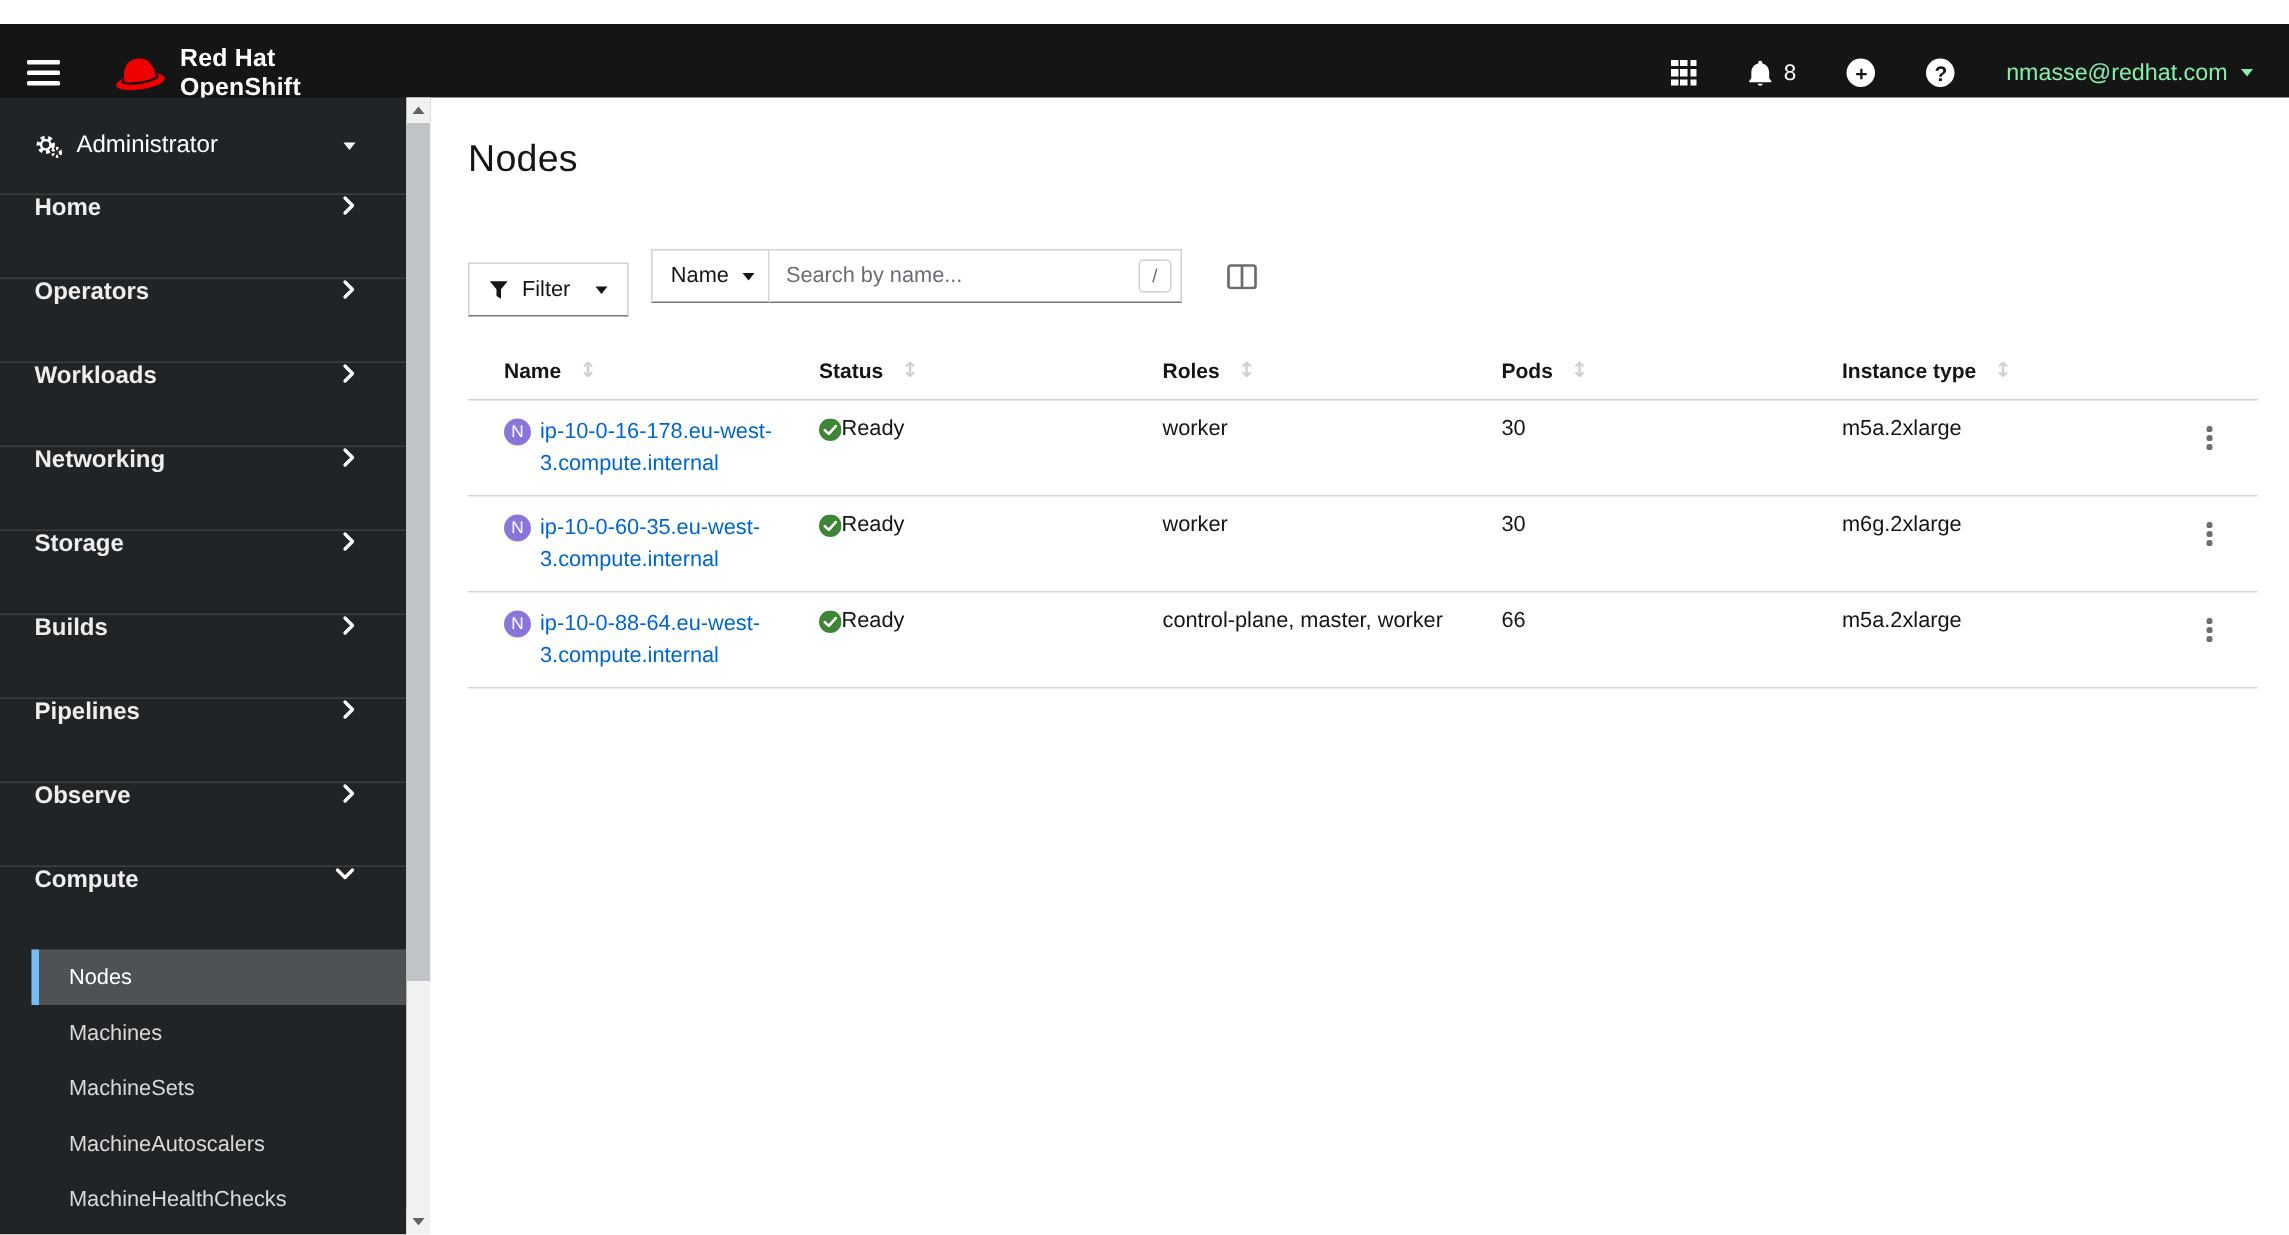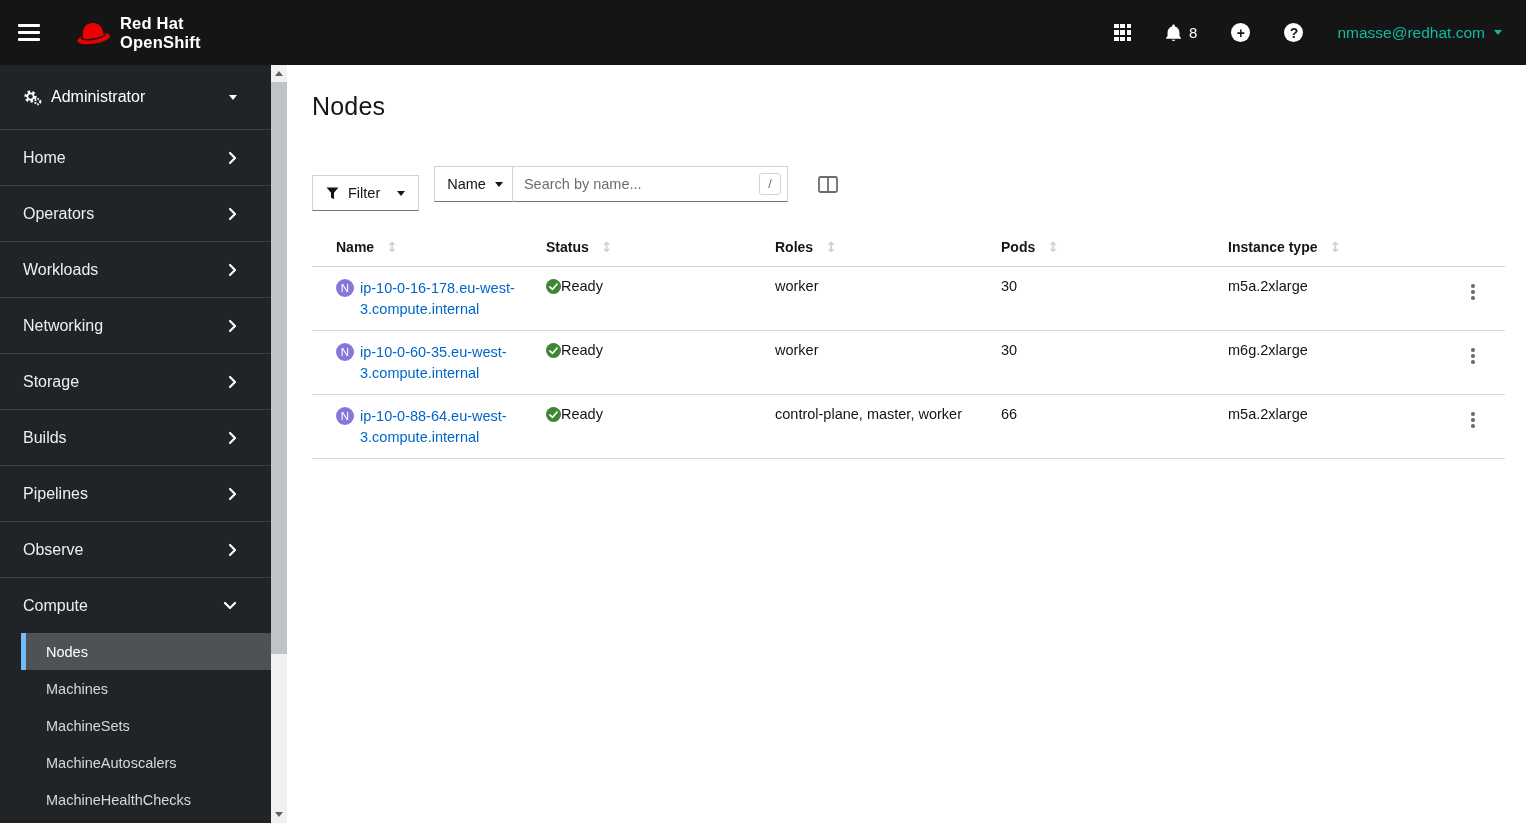--- a/index.html
+++ b/index.html
@@ -6,60 +6,60 @@
   html,body { width:1526px; height:823px; }
   body {
     position:relative; overflow:hidden; background:#ffffff;
     font-family:"Liberation Sans","DejaVu Sans",sans-serif;
     color:#151515;
   }
   button { background:none; border:none; font:inherit; color:inherit; cursor:pointer; }
 
   
   .masthead {
-    position:absolute; top:0; left:0; right:0; height:65px;
+    position:absolute; top:16px; left:0; right:0; height:65px;
     background:#151515; display:flex; align-items:center; justify-content:space-between;
     padding:0 24px 0 18px;
   }
   .mh-left { display:flex; align-items:center; }
   .hamburger { width:30px; height:26px; display:flex; flex-direction:column; justify-content:center; gap:4px; }
   .hamburger span { display:block; width:22px; height:3px; background:#ffffff; border-radius:1px; }
   .brand { display:flex; align-items:center; margin-left:24px; gap:6px; }
   .brand-text { color:#ffffff; font-size:16.5px; line-height:1.12; letter-spacing:.2px; }
   .brand-text .b1 { font-weight:bold; display:block; }
   .brand-text .b2 { font-weight:bold; display:block; }
   .mh-right { display:flex; align-items:center; gap:34px; }
   .mh-iconbtn { display:flex; align-items:center; gap:7px; color:#ffffff; }
   .grid-icon { display:grid; grid-template-columns:repeat(3,4.5px); grid-template-rows:repeat(3,4.5px); gap:1.8px; }
   .grid-icon i { background:#ffffff; }
   .notif-count { color:#ffffff; font-size:15px; }
   .circle-glyph {
     width:19px; height:19px; border-radius:50%; background:#ffffff; color:#151515;
     display:flex; align-items:center; justify-content:center; font-size:14px; font-weight:bold; line-height:1;
   }
-  .user-btn { display:flex; align-items:center; gap:9px; color:#14b8a6; font-size:15.5px; }
+  .user-btn { display:flex; align-items:center; gap:9px; color:#86efac; font-size:15.5px; }
   .caret-down { width:0; height:0; border-left:4.5px solid transparent; border-right:4.5px solid transparent; border-top:5.5px solid currentColor; }
 
   
   .sidebar {
     position:absolute; top:65px; left:0; width:271px; bottom:0;
     background:#212427; overflow:hidden;
   }
   .perspective {
     height:65px; width:100%; display:flex; align-items:center;
     padding:0 34px 0 23px; color:#ffffff; font-size:16px;
     border-bottom:1px solid #3c3f42;
   }
   .perspective .cogs { margin-right:9px; display:inline-flex; }
   .perspective .p-label { flex:1; text-align:left; }
   .nav-list { list-style:none; }
   .nav-item + .nav-item { border-top:1px solid #3c3f42; }
   .nav-link {
-    width:100%; height:55px; display:flex; align-items:center; justify-content:space-between;
-    padding:0 34px 0 23px; color:#eeeeee; font-size:16px; text-align:left;
+    width:100%; height:55px; display:flex; justify-content:space-between;
+    padding:0 34px 0 23px; color:#eeeeee; font-size:16px; text-align:left;font-weight:bold;
   }
   .chev { display:inline-flex; color:#ffffff; }
   .subnav { list-style:none; margin-left:21px; padding-bottom:2px; }
   .subnav-link {
     width:100%; height:37px; display:flex; align-items:center;
     padding-left:25px; color:#d8d8d8; font-size:14.5px; text-align:left;
   }
   .subnav-link.current {
     background:#4f5255; color:#ffffff;
     border-left:5px solid #73bcf7; padding-left:20px;

